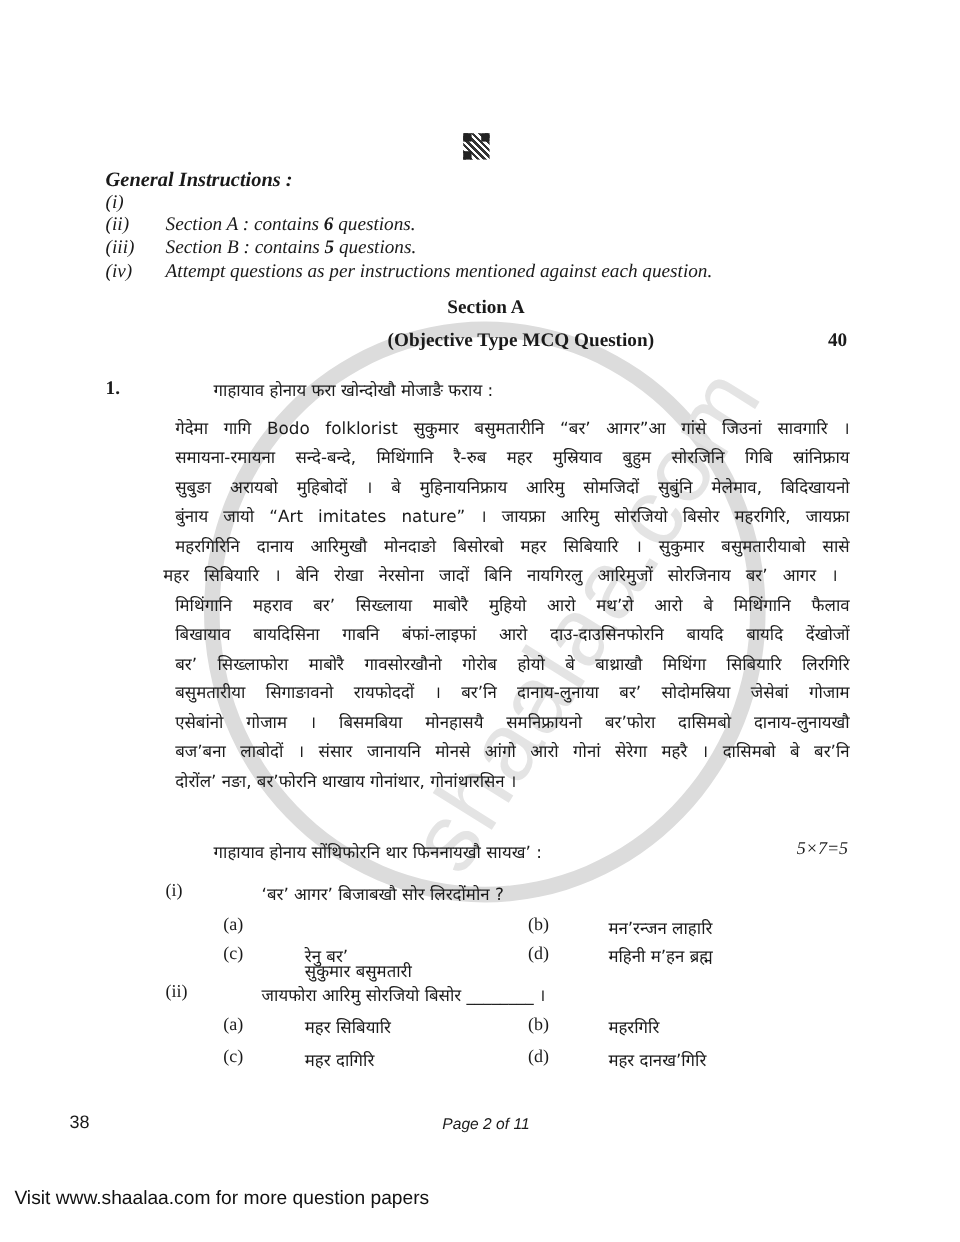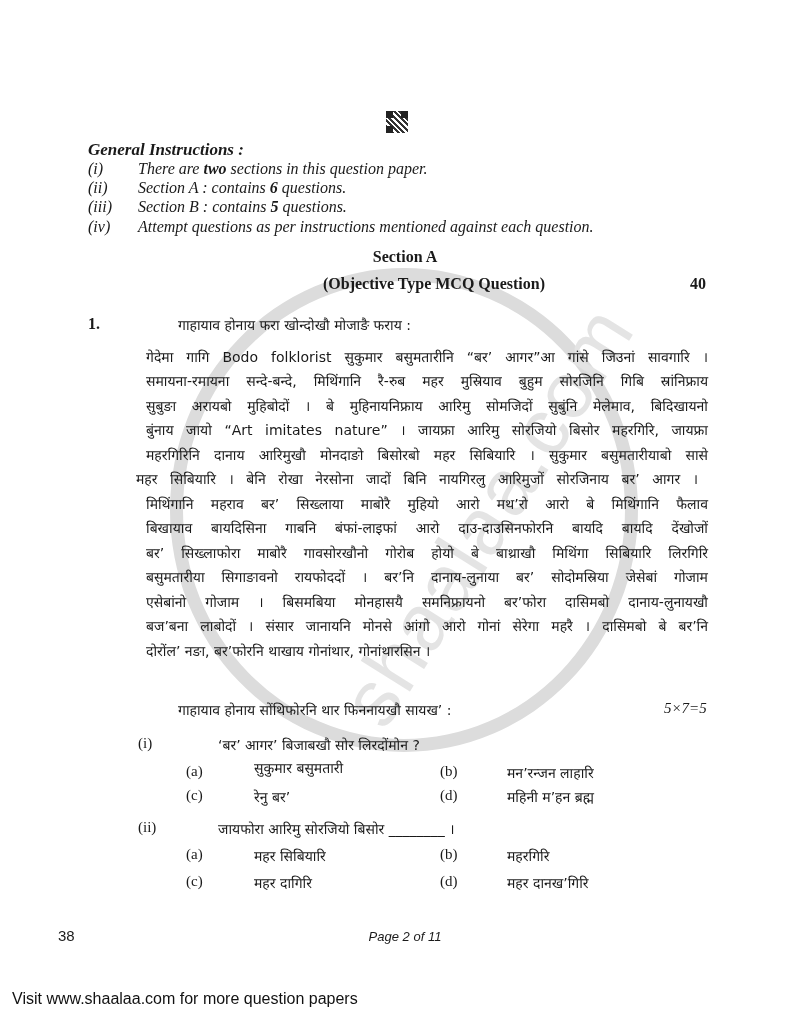--- a/index.html
+++ b/index.html
@@ -38,21 +38,20 @@
 <div class="watermark-circle"></div>
 <div class="watermark-text abs">shaalaa.com</div>
 
 <div class="content">
 
   <div class="qr"></div>
 
   <div class="abs gi-title" style="left:88px; top:140px;">General Instructions :</div>
 
   <div class="abs inst" style="left:88px; top:160px;">(i)</div>
-  <div class="abs inst" style="left:138px; top:160px;"><span>There are </span><b>two</b><span> sections in this question paper.</span></div>
 
   <div class="abs inst" style="left:88px; top:179px;">(ii)</div>
   <div class="abs inst" style="left:138px; top:179px;"><span>Section A : contains </span><b>6</b><span> questions.</span></div>
 
   <div class="abs inst" style="left:88px; top:198px;">(iii)</div>
   <div class="abs inst" style="left:138px; top:198px;"><span>Section B : contains </span><b>5</b><span> questions.</span></div>
 
   <div class="abs inst" style="left:88px; top:218px;">(iv)</div>
   <div class="abs inst" style="left:138px; top:218px;"><span>Attempt questions as per instructions mentioned against each question.</span><b></b><span></span></div>
 
@@ -79,21 +78,21 @@
     <div class="abs para-line last" style="left:146px; top:641px;">दोरोंल’ नङा, बर’फोरनि थाखाय गोनांथार, गोनांथारसिन ।</div>
   </div>
 
   <div class="abs deva" style="left:146px; top:700px;">गाहायाव होनाय सोंथिफोरनि थार फिननायखौ सायख’ :</div>
   <div class="abs roman" style="left:664px; top:700px; font-style:italic;">5×7=5</div>
 
   <div class="abs roman" style="left:138px; top:735px;">(i)</div>
   <div class="abs deva" style="left:186px; top:735px;">‘बर’ आगर’ बिजाबखौ सोर लिरदोंमोन ?</div>
 
   <div class="abs roman" style="left:186px; top:763px;">(a)</div>
-  <div class="abs deva" style="left:222px; top:758px;">सुकुमार बसुमतारी</div>
+  <div class="abs deva" style="left:222px; top:799px;">सुकुमार बसुमतारी</div>
   <div class="abs roman" style="left:440px; top:763px;">(b)</div>
   <div class="abs deva" style="left:475px; top:763px;">मन’रन्जन लाहारि</div>
 
   <div class="abs roman" style="left:186px; top:787px;">(c)</div>
   <div class="abs deva" style="left:222px; top:787px;">रेनु बर’</div>
   <div class="abs roman" style="left:440px; top:787px;">(d)</div>
   <div class="abs deva" style="left:475px; top:787px;">महिनी म’हन ब्रह्म</div>
 
   <div class="abs roman" style="left:138px; top:819px;">(ii)</div>
   <div class="abs deva" style="left:186px; top:819px;">जायफोरा आरिमु सोरजियो बिसोर ________ ।</div>

